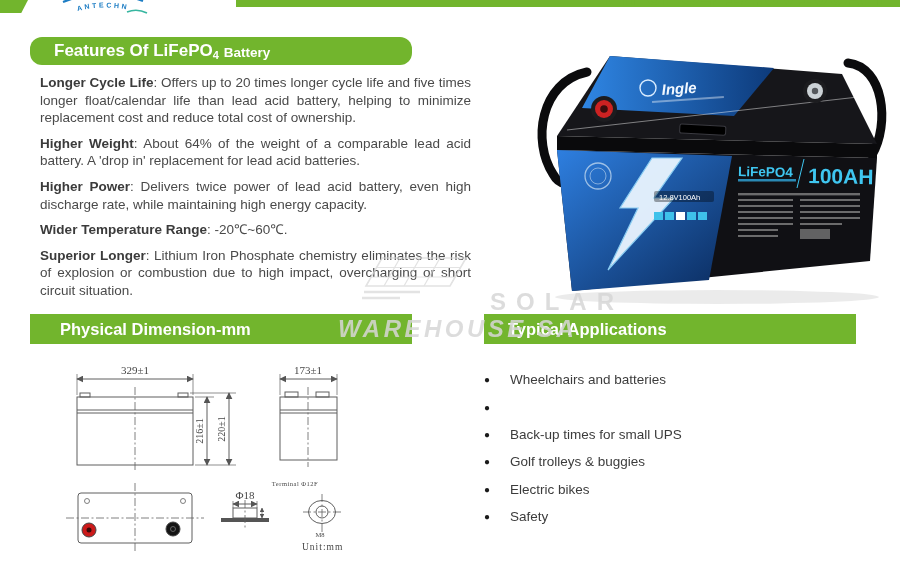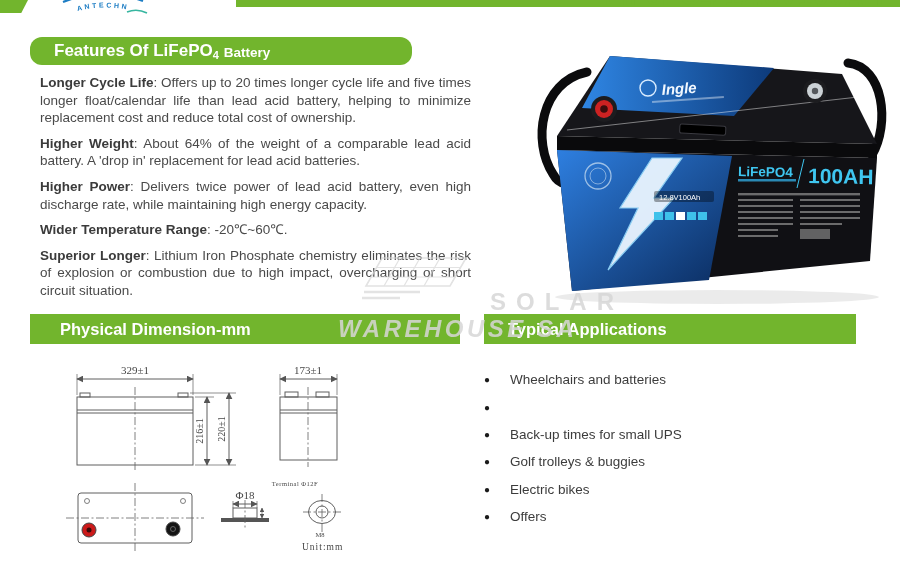--- a/index.html
+++ b/index.html
@@ -16,21 +16,21 @@
   .top-bar{position:absolute;left:236px;top:0;width:664px;height:7px;background:#72b52d;}
   .clipped-title{position:absolute;left:478px;top:0;width:412px;height:10px;overflow:hidden;}
   .clipped-title span{position:absolute;top:-19px;right:6px;white-space:nowrap;
     font-size:26px;font-weight:bold;letter-spacing:1px;color:#72b52d;}
   
   .banner{position:absolute;background:#72b52d;color:#ffffff;font-weight:bold;
     display:flex;align-items:center;z-index:10;}
   .banner-features{left:30px;top:37px;width:382px;height:28px;font-size:17px;padding-left:24px;border-radius:12px;}
   .banner-features .sub4{font-size:11px;align-self:flex-end;padding-bottom:4px;}
   .banner-features .tail{font-size:13.5px;margin-left:5px;padding-top:2px;}
-  .banner-phys{left:30px;top:314px;width:430px;height:30px;font-size:16.5px;padding-left:30px;}
+  .banner-phys{left:30px;top:314px;width:382px;height:30px;font-size:16.5px;padding-left:30px;}
   .banner-apps{left:484px;top:314px;width:372px;height:30px;font-size:16.5px;padding-left:24px;}
   
   .features-text{position:absolute;left:30px;top:74px;width:441px;color:#4a4a4a;
     font-size:13.5px;line-height:17.6px;}
   .features-text p{margin:0 0 8px 10px;text-align:justify;}
   .features-text b{color:#3b3b3b;}
   
   .apps-list{position:absolute;left:484px;top:366px;width:400px;list-style:none;margin:0;padding:0;}
   .apps-list li{display:flex;align-items:center;height:27.4px;color:#3c3c3c;font-size:13.5px;}
   .apps-list .bullet{font-size:10px;color:#1a1a1a;width:26px;}
@@ -180,21 +180,21 @@
     <li>
         <span class="bullet">●</span>
         <span>Golf trolleys &amp; buggies</span>
       </li>
     <li>
         <span class="bullet">●</span>
         <span>Electric bikes</span>
       </li>
     <li>
         <span class="bullet">●</span>
-        <span>Offers</span>
+        <span>Safety</span>
       </li>
   </ul>
 
   <svg class="drawing-svg" width="420" height="213" viewBox="0 0 420 213">
     <defs>
       <marker id="arr" viewBox="0 0 10 10" refX="9" refY="5" markerWidth="7" markerHeight="7" orient="auto-start-reverse">
         <path d="M0,0 L10,5 L0,10 z" fill="#555"></path>
       </marker>
     </defs>
     <g stroke="#5f5f5f" stroke-width="1" fill="none">

